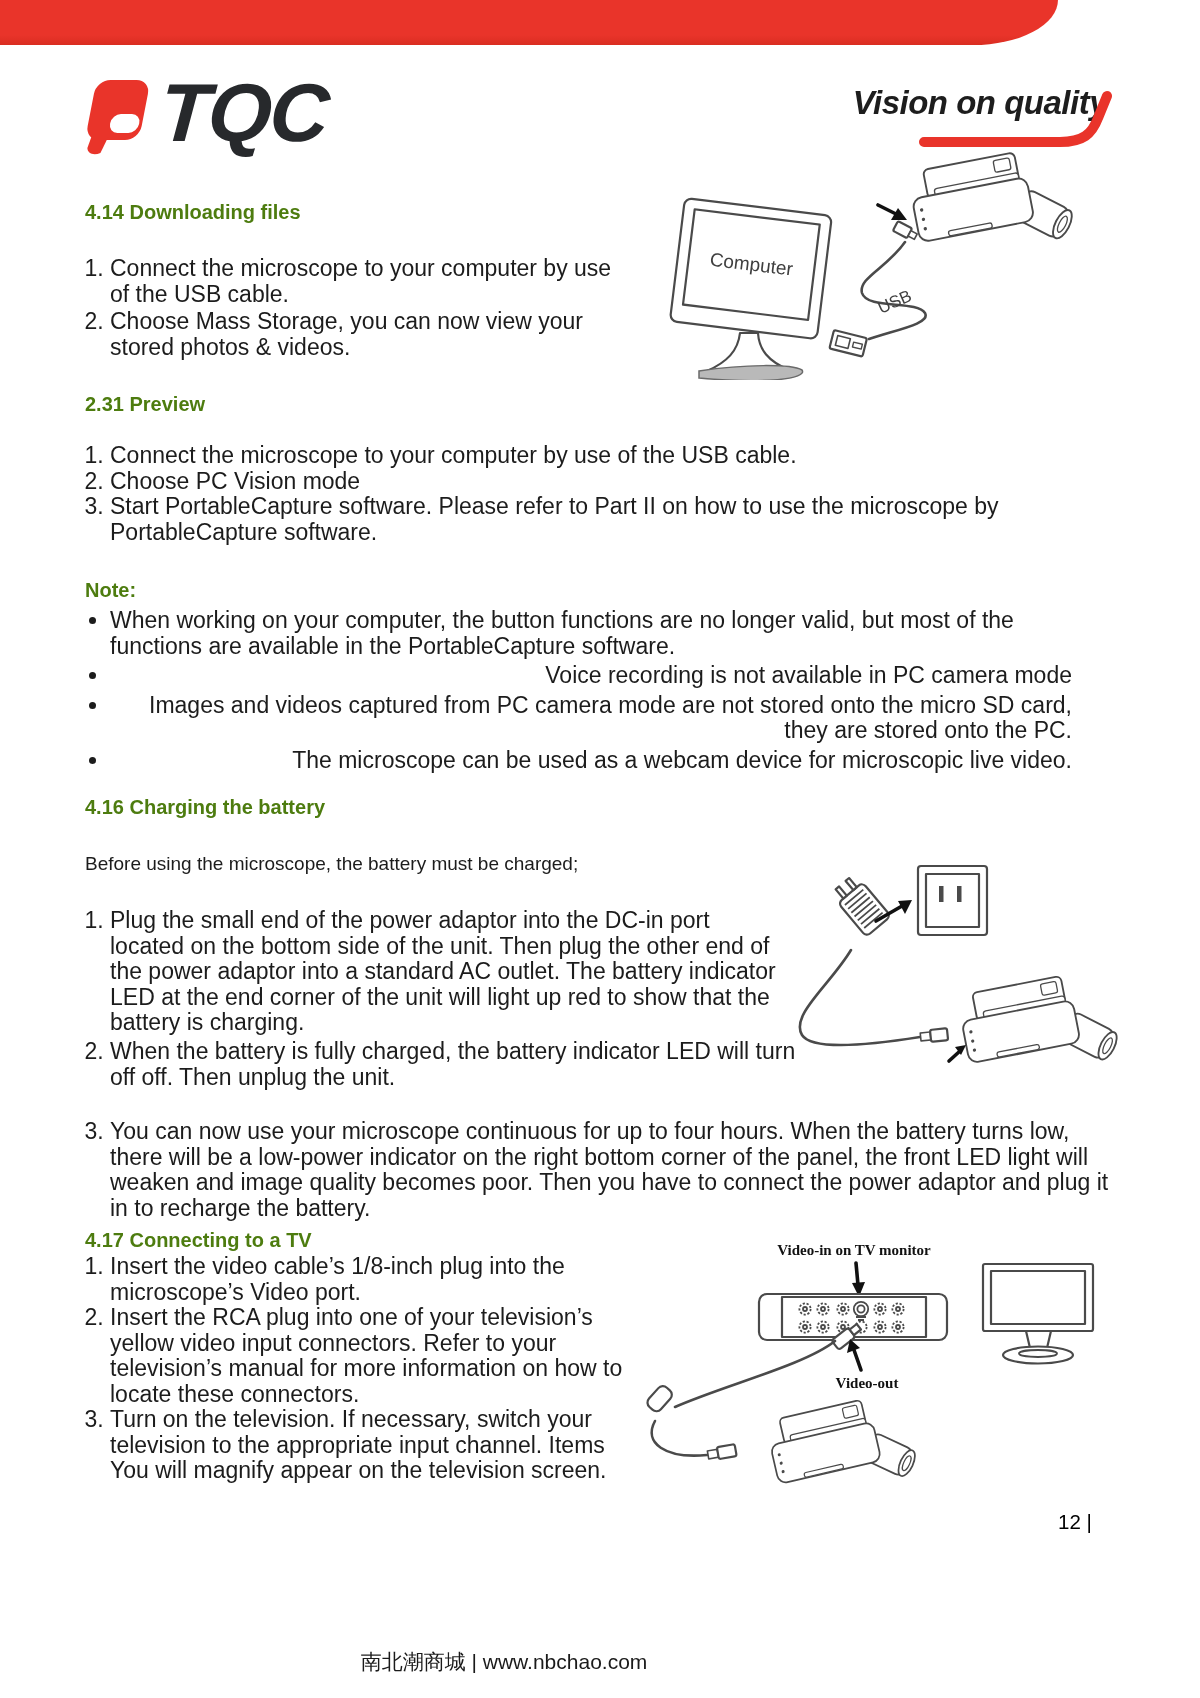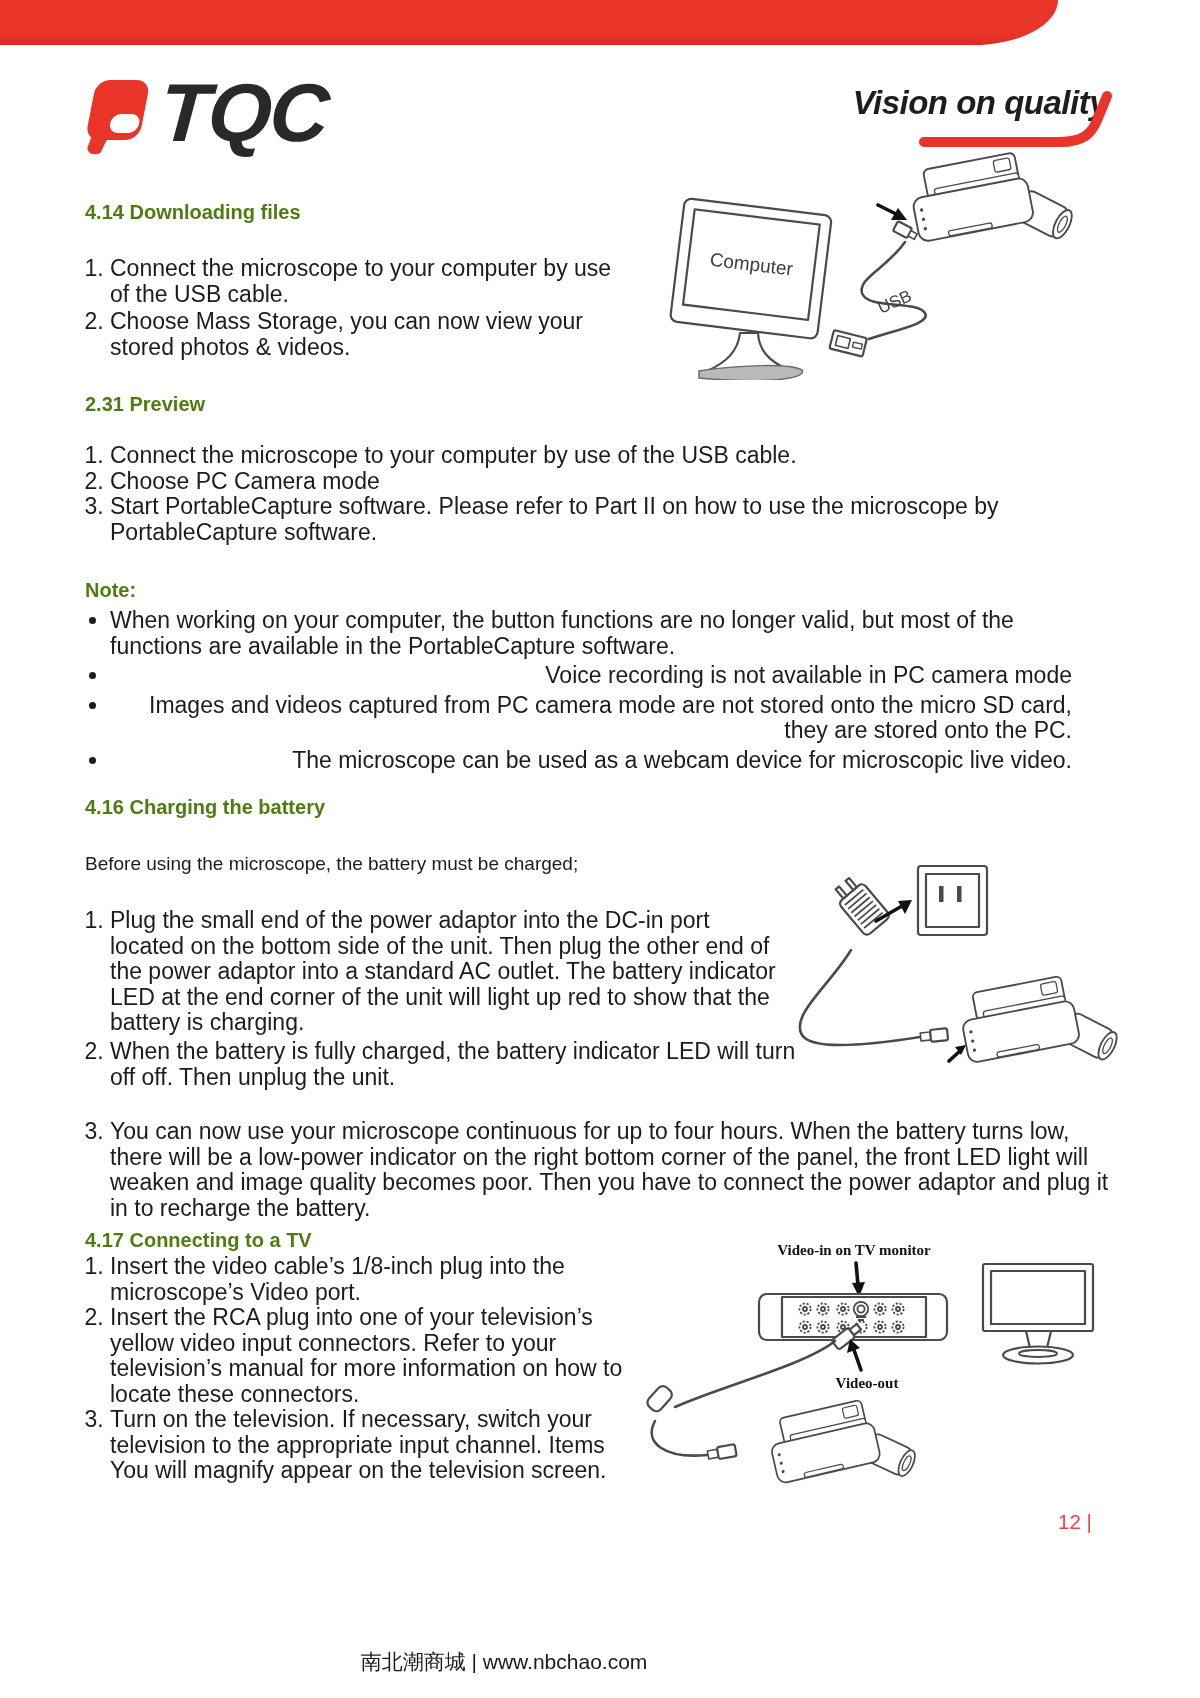--- a/index.html
+++ b/index.html
@@ -32,21 +32,21 @@
   ol.s414 li + li { margin-top:2px; }
   ul.noteb li + li { margin-top:4px;text-align:right; }
   
   svg text.fig-label { fill:#3f3f3f; font-family:"Liberation Sans",sans-serif; }
   svg text.fig-serif { fill:#111; font-family:"Liberation Serif",serif; font-weight:bold; }
   .ln { fill:#ffffff; stroke:#4a4a4a; stroke-width:2.2; stroke-linejoin:round; }
   .ln-thin { fill:none; stroke:#4a4a4a; stroke-width:1.8; }
   .cable { fill:none; stroke:#4a4a4a; stroke-width:2.6; stroke-linecap:round; }
   .arrow { stroke:#111; stroke-width:3.6; stroke-linecap:round; fill:none; }
   .ahead { fill:#111; stroke:none; }
-  .pagenum { position:absolute; left:1058px; top:1510px; width:80px; font-size:20.5px; color:#ef4444; }
+  .pagenum { position:absolute; left:1058px; top:1510px; width:80px; font-size:20.5px; color:#000000; }
   .footer { position:absolute; left:0; top:1648px; width:1008px; text-align:center; font-size:21px; color:#1a1a1a; }
 </style>
 </head>
 <body>
 
 <svg width="0" height="0" style="position:absolute" aria-hidden="true">
   <symbol id="sym-scope" viewBox="0 0 210 140" overflow="visible">
     <g fill="#ffffff" stroke="#4a4a4a" stroke-width="2.6" stroke-linejoin="round">
       <g transform="rotate(38 152 76)">
         <rect x="144" y="54" width="66" height="44" rx="11"></rect>
@@ -119,21 +119,21 @@
     <rect x="0" y="0" width="34" height="19" rx="2"></rect>
     <rect x="5" y="4.5" width="13" height="10" stroke-width="1.6"></rect>
     <rect x="22" y="7" width="9" height="5" stroke-width="1.4"></rect>
   </g>
   <text class="fig-label" font-size="17" transform="translate(286,164) rotate(-24)">USB</text>
 </svg>
 
 <div class="h" style="top:393px;">2.31 Preview</div>
 <ol class="blist" style="top:443px; width:965px;">
   <li>Connect the microscope to your computer by use of the USB cable.</li>
-  <li>Choose PC Camera mode</li>
+  <li>Choose PC Vision mode</li>
   <li>Start PortableCapture software. Please refer to Part II on how to use the microscope by PortableCapture software.</li>
 </ol>
 
 <div class="h" style="top:579px;text-align:center;">Note:</div>
 <ul class="blist noteb" style="top:608px; width:962px;">
   <li>When working on your computer, the button functions are no longer valid, but most of the functions are available in the PortableCapture software.</li>
   <li>Voice recording is not available in PC camera mode</li>
   <li>Images and videos captured from PC camera mode are not stored onto the micro SD card, they are stored onto the PC.</li>
   <li>The microscope can be used as a webcam device for microscopic live video.</li>
 </ul>

